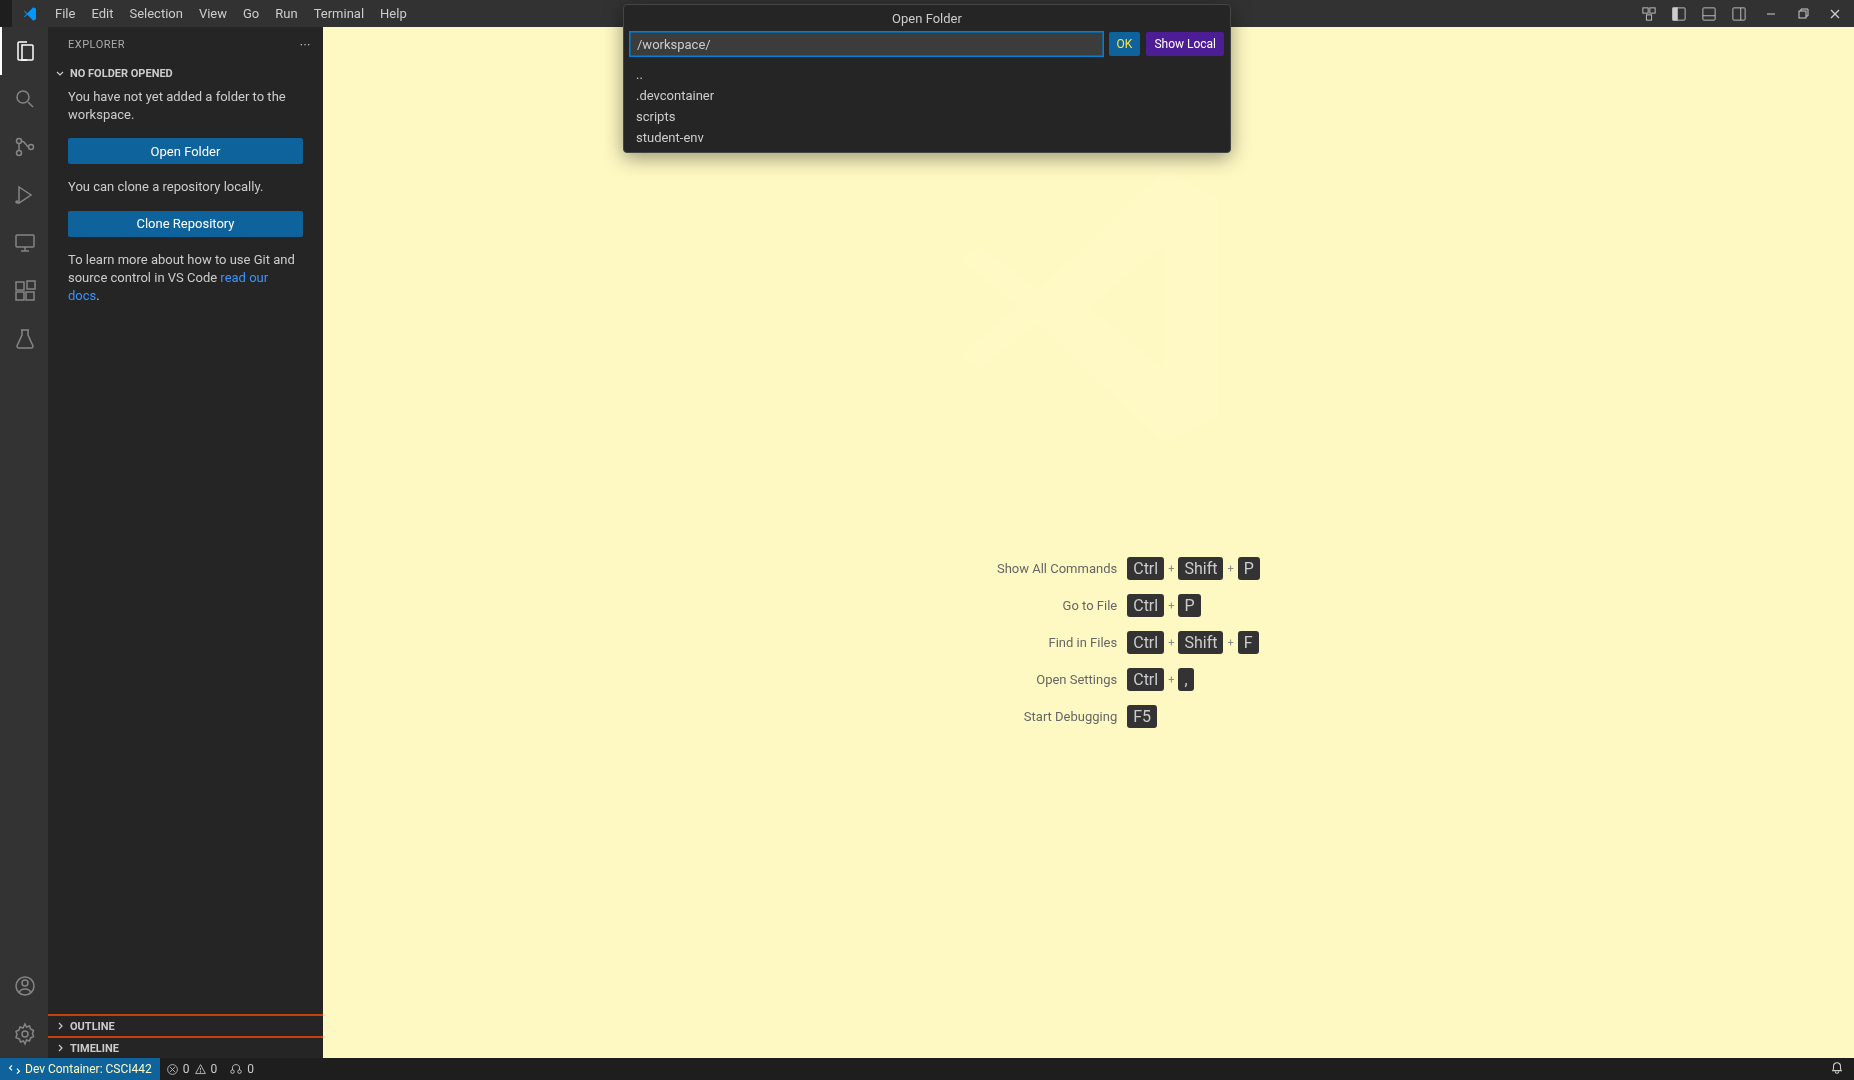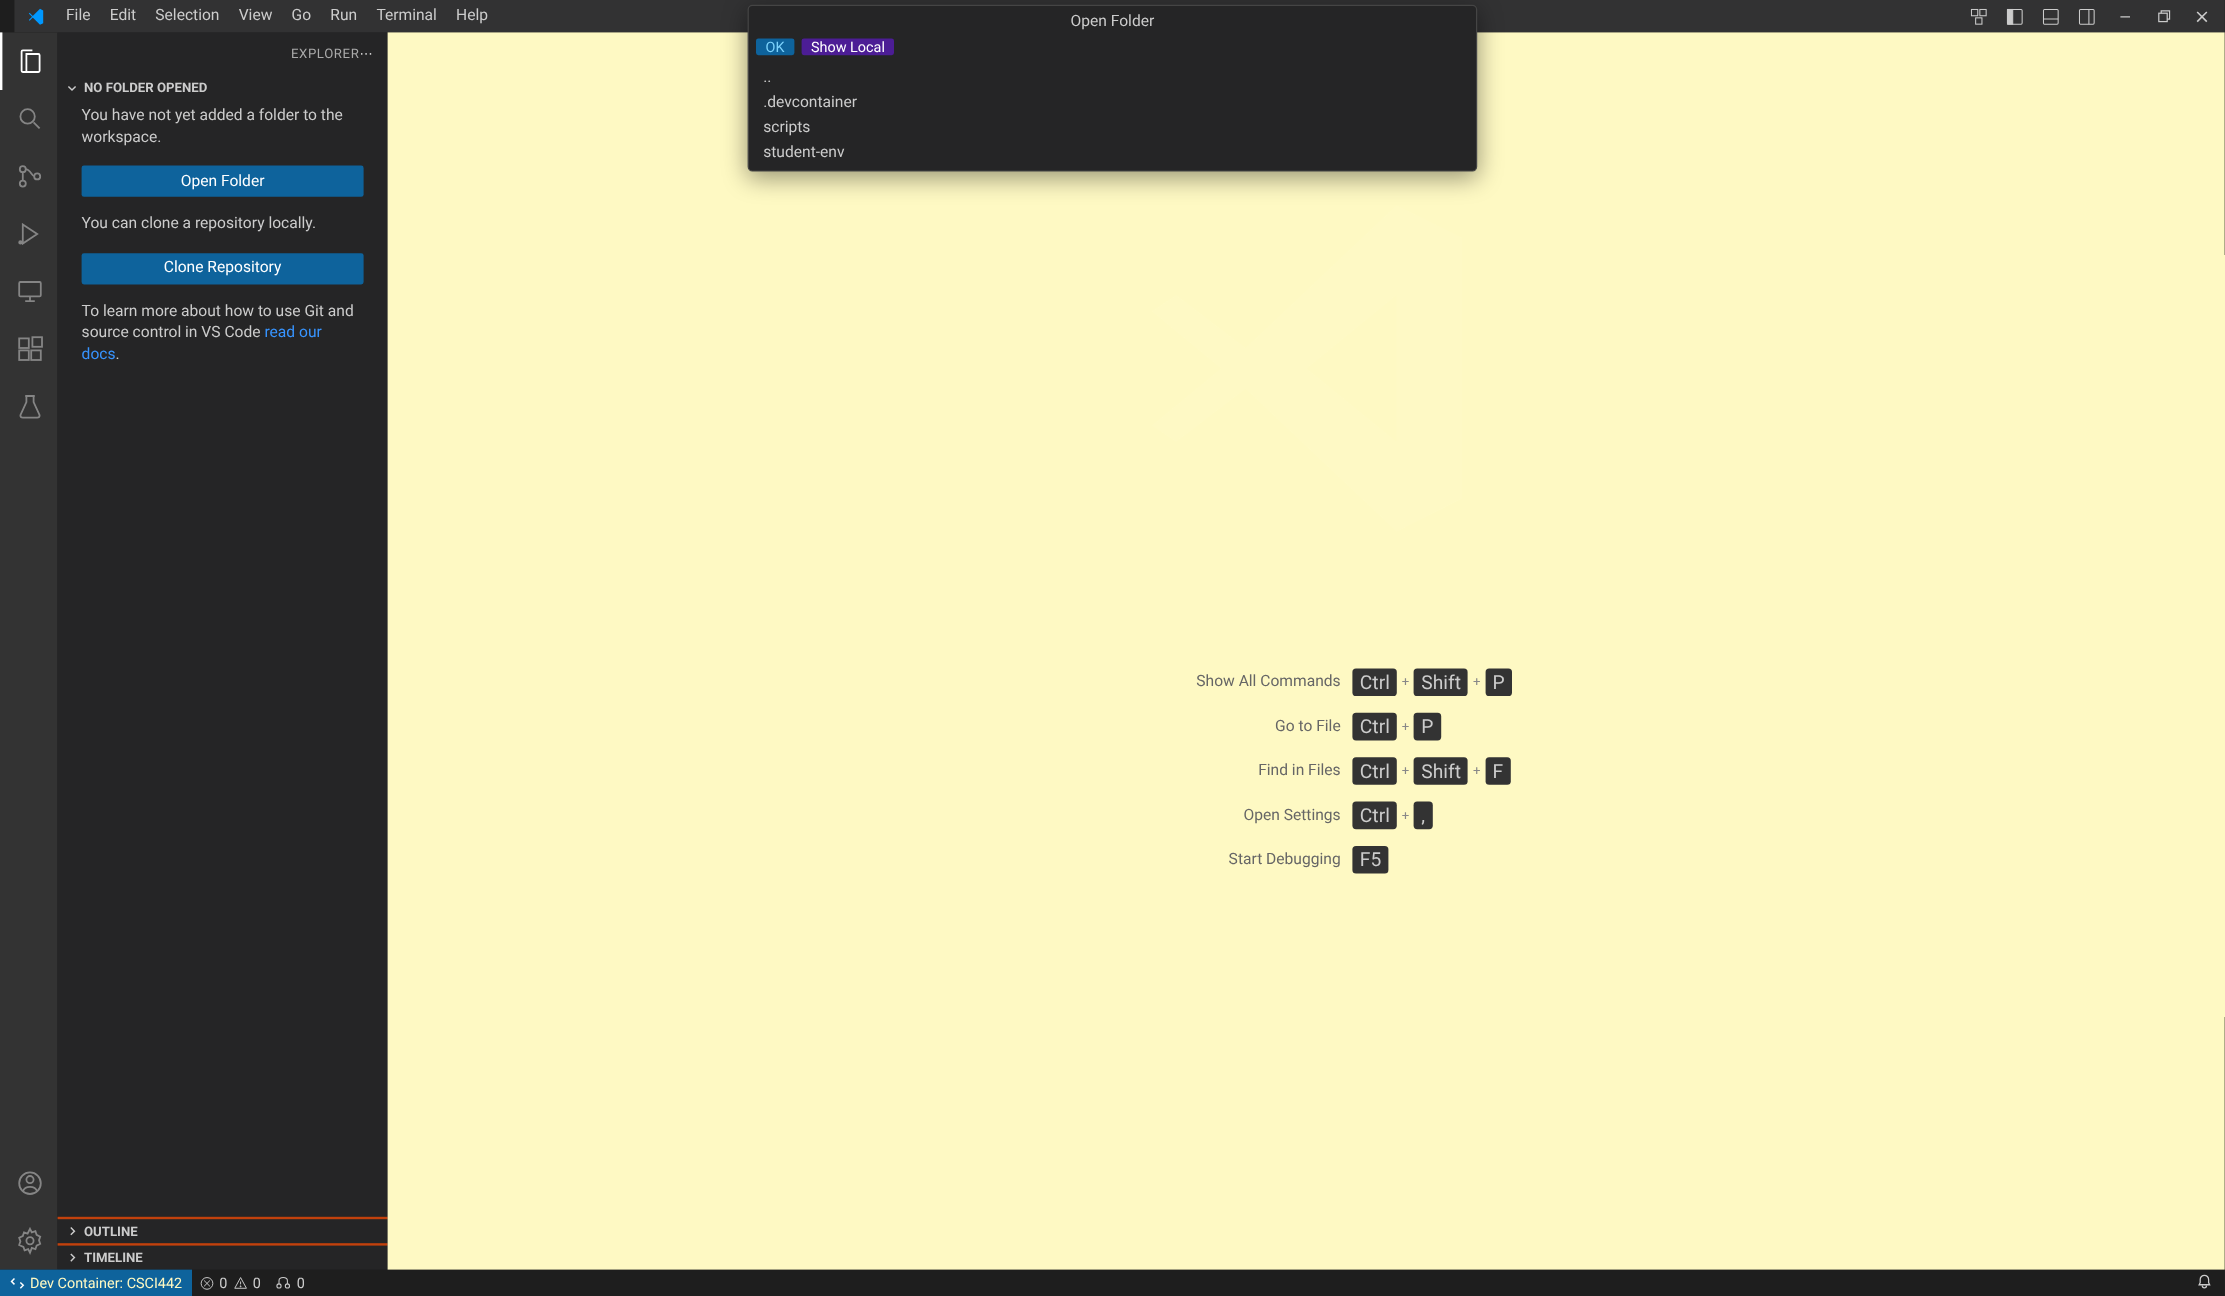--- a/index.html
+++ b/index.html
@@ -12,21 +12,21 @@
 .windowctrls { position:absolute; right:0; top:0; height:27px; display:flex; align-items:center; gap:10px; padding-right:8px; }
 .windowctrls .btn { width:22px; height:22px; display:flex; align-items:center; justify-content:center; cursor:pointer; color:#ccc; }
 .layoutctrls { display:flex; gap:8px; }
 .body { display:flex; height:calc(1080px - 27px - 22px); }
 .activitybar { width:48px; background:#333333; display:flex; flex-direction:column; justify-content:space-between; }
 .activitybar .top,.activitybar .bottom { display:flex; flex-direction:column; }
 .activitybar .aitem { width:48px; height:48px; display:flex; align-items:center; justify-content:center; cursor:pointer; color:#858585; border-left:2px solid transparent; }
 .activitybar .aitem.active { color:#fff; border-left:2px solid #fff; }
 .activitybar .aitem svg { width:24px; height:24px; }
 .sidebar { width:275px; background:#252526; display:flex; flex-direction:column; font-size:13px; }
-.sidebar .header { height:35px; display:flex; align-items:center; justify-content:flex-end; padding:0 12px 0 20px; font-size:11px; color:#aaa; letter-spacing:0.5px; }
+.sidebar .header { height:35px; display:flex; align-items:center; justify-content:space-between; padding:0 12px 0 20px; font-size:11px; color:#aaa; letter-spacing:0.5px; }
 .sidebar .header .dots { cursor:pointer; color:#ccc; }
 .section-header { height:22px; display:flex; align-items:center; padding:0 4px 0 4px; font-size:11px; font-weight:700; color:#ccc; cursor:pointer; }
 .section-header .chev { width:16px; height:16px; display:flex; align-items:center; justify-content:center; margin-right:2px; }
 .sidebar .content { flex:1; padding:4px 20px 0 20px; font-size:13px; color:#ccc; }
 .sidebar .content p { margin-bottom:14px; line-height:1.4; }
 .sidebar .content .btn { width:100%; height:26px; background:#0e639c; color:#fff; border:none; border-radius:2px; font-size:13px; cursor:pointer; margin-bottom:14px; }
 .sidebar .content a { color:#3794ff; text-decoration:none; cursor:pointer; }
 .sidebar-bottom .section-header { border-top:2px solid #c2410c; }
 .editor { flex:1; background:#fef9c3; position:relative; display:flex; flex-direction:column; align-items:center; justify-content:center; }
 .watermark { position:absolute; top:110px; width:340px; height:340px; opacity:0.04; pointer-events:none; }
@@ -39,21 +39,21 @@
 .statusbar { height:22px; background:#1e1e1e; display:flex; align-items:center; font-size:12px; color:#ccc; }
 .statusbar .remote { background:#0e639c; height:22px; display:flex; align-items:center; padding:0 8px; gap:4px; color:#fef9c3; cursor:pointer; }
 .statusbar .statitem { padding:0 6px; display:flex; align-items:center; gap:4px; cursor:pointer; }
 .statusbar .spacer { flex:1; }
 .statusbar .bell { padding:0 10px; cursor:pointer; }
 
 .quickinput { position:absolute; top:4px; left:50%; transform:translateX(-50%); width:608px; background:#252526; border:1px solid #454545; border-radius:4px; box-shadow:0 5px 20px rgba(0,0,0,0.4); z-index:100; }
 .quickinput .qtitle { text-align:center; padding:6px 0; font-size:13px; color:#ccc; }
 .quickinput .inputrow { display:flex; gap:6px; padding:0 6px 4px 6px; }
 .quickinput input { flex:1; height:24px; background:#3c3c3c; border:1px solid #0e639c; outline:1px solid #007fd4; color:#ccc; padding:0 6px; font-size:13px; }
-.quickinput .okbtn { background:#0e639c; color:#7dd3fc; border:none; border-radius:2px; padding:0 8px; font-size:12px; cursor:pointer; }
+.quickinput .okbtn { background:#0e639c; color:#fde047; border:none; border-radius:2px; padding:0 8px; font-size:12px; cursor:pointer; }
 .quickinput .localbtn { background:#4c1d95; color:#fff; border:none; border-radius:2px; padding:0 8px; font-size:12px; cursor:pointer; }
 .quickinput .list { padding:4px 0; }
 .quickinput .list .row { padding:3px 12px; font-size:13px; color:#ccc; cursor:pointer; }
 </style>
 </head>
 <body>
 
 <div class="titlebar">
   <div class="logo">
     <svg viewBox="0 0 24 24" fill="none">
@@ -309,20 +309,21 @@
   <div class="bell">
     <svg width="14" height="14" viewBox="0 0 16 16" fill="none" stroke="#ccc" stroke-width="1.2">
         <path d="M8 2a4 4 0 00-4 4v3l-1 2h10l-1-2V6a4 4 0 00-4-4zM6 12a2 2 0 004 0"></path>
       </svg>
   </div>
 </div>
 
 <div class="quickinput">
   <div class="qtitle">Open Folder</div>
   <div class="inputrow">
+    <input type="text" value="/workspace/" style="">
     <button class="okbtn">OK</button>
     <button class="localbtn">Show Local</button>
   </div>
   <div class="list" id="qlist">
       <div class="row">..</div>
       <div class="row">.devcontainer</div>
       <div class="row">scripts</div>
       <div class="row">student-env</div>
     </div>
 </div>

